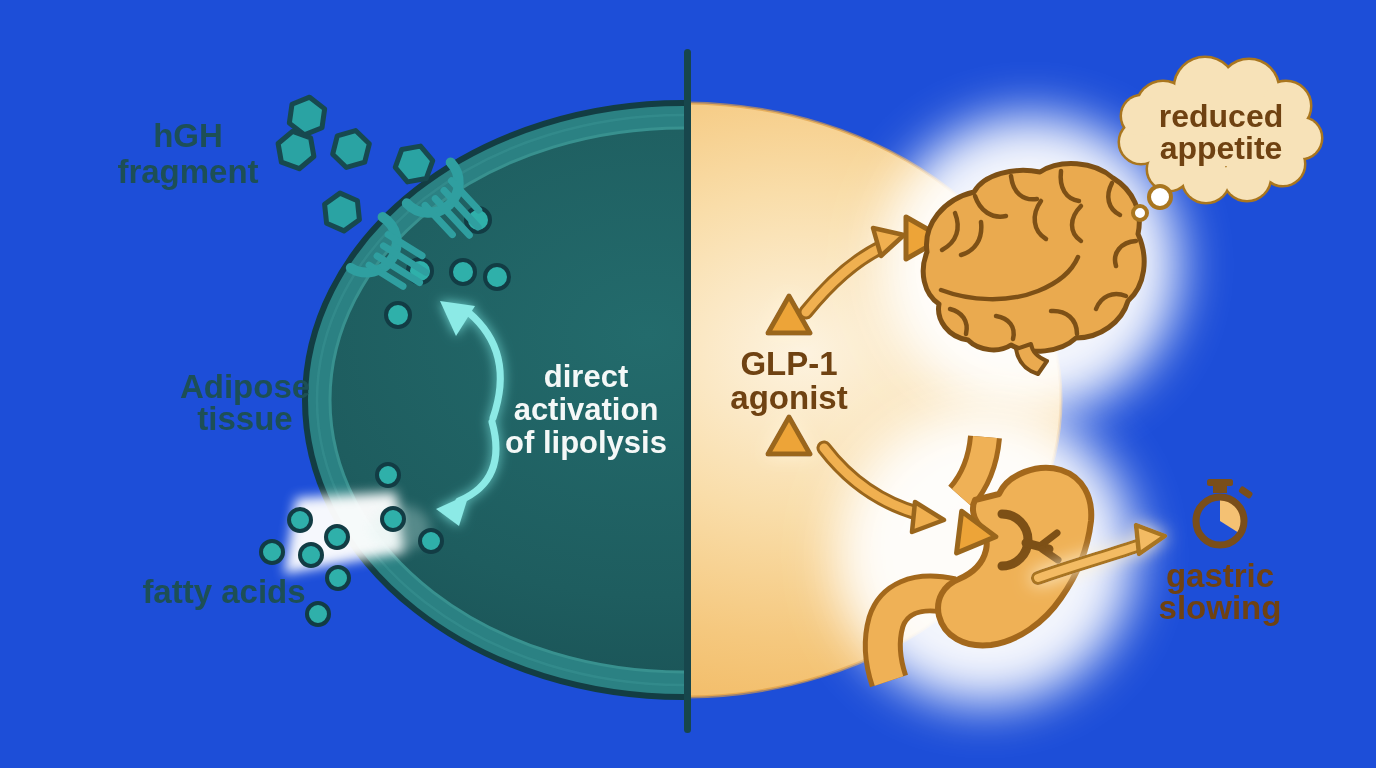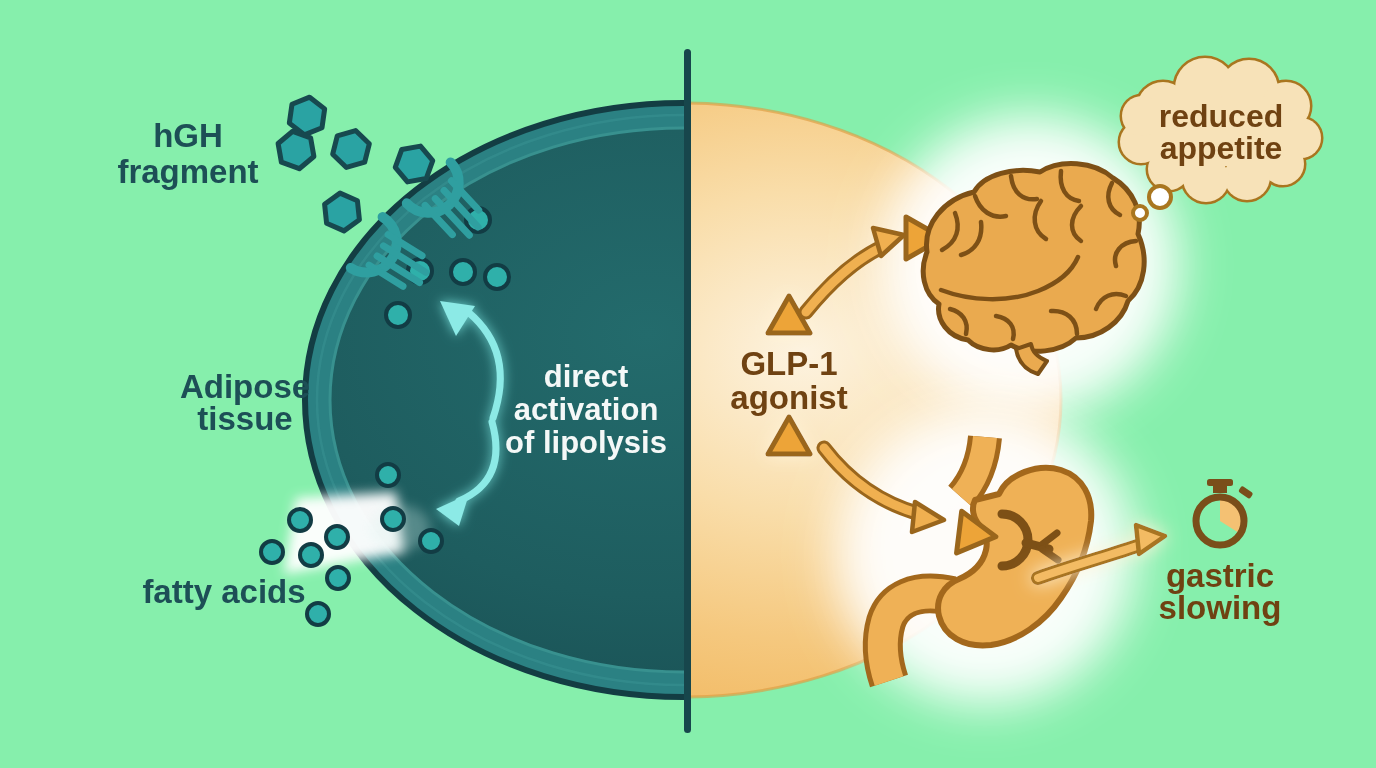--- a/index.html
+++ b/index.html
@@ -5,21 +5,21 @@
   :root{
     --teal-fill:#2aa3a3; --teal-outline:#17494f; --cell-interior:#1e5d5f;
     --membrane:#2b8183; --membrane-edge:#133d43; --label-teal:#1d4f56;
     --mech-text:#f4f8f7; --glow-cyan:#8ceae6; --divider:#17464c;
     --tri-fill:#eda438; --tri-outline:#9a661c; --halo-orange:#f3bc63;
     --organ-fill:#eaaa4f; --organ-outline:#7d5016; --stomach-fill:#efb156;
     --stomach-outline:#a3681c; --label-brown:#6f4212; --bubble-fill:#f7e2b8;
     --bubble-outline:#a9761f; --arrow-fill:#f0b050;
   }
   html,body{margin:0;padding:0;background:#ffffff;}
-  .stage{width:1376px;height:768px;position:relative;background:#86efac;overflow:hidden;}
+  .stage{width:1376px;height:768px;position:relative;background:#1d4ed8;overflow:hidden;}
   svg{display:block;}
   text{font-family:"Liberation Sans","DejaVu Sans",sans-serif;font-weight:700;}
   .lbl-teal{fill:var(--label-teal);font-size:33px;}
   .lbl-mech{fill:var(--mech-text);font-size:31px;}
   .lbl-brown{fill:var(--label-brown);font-size:33px;}
   .lbl-bubble{fill:var(--label-brown);font-size:32px;}
 </style>
 </head>
 <body>
 

